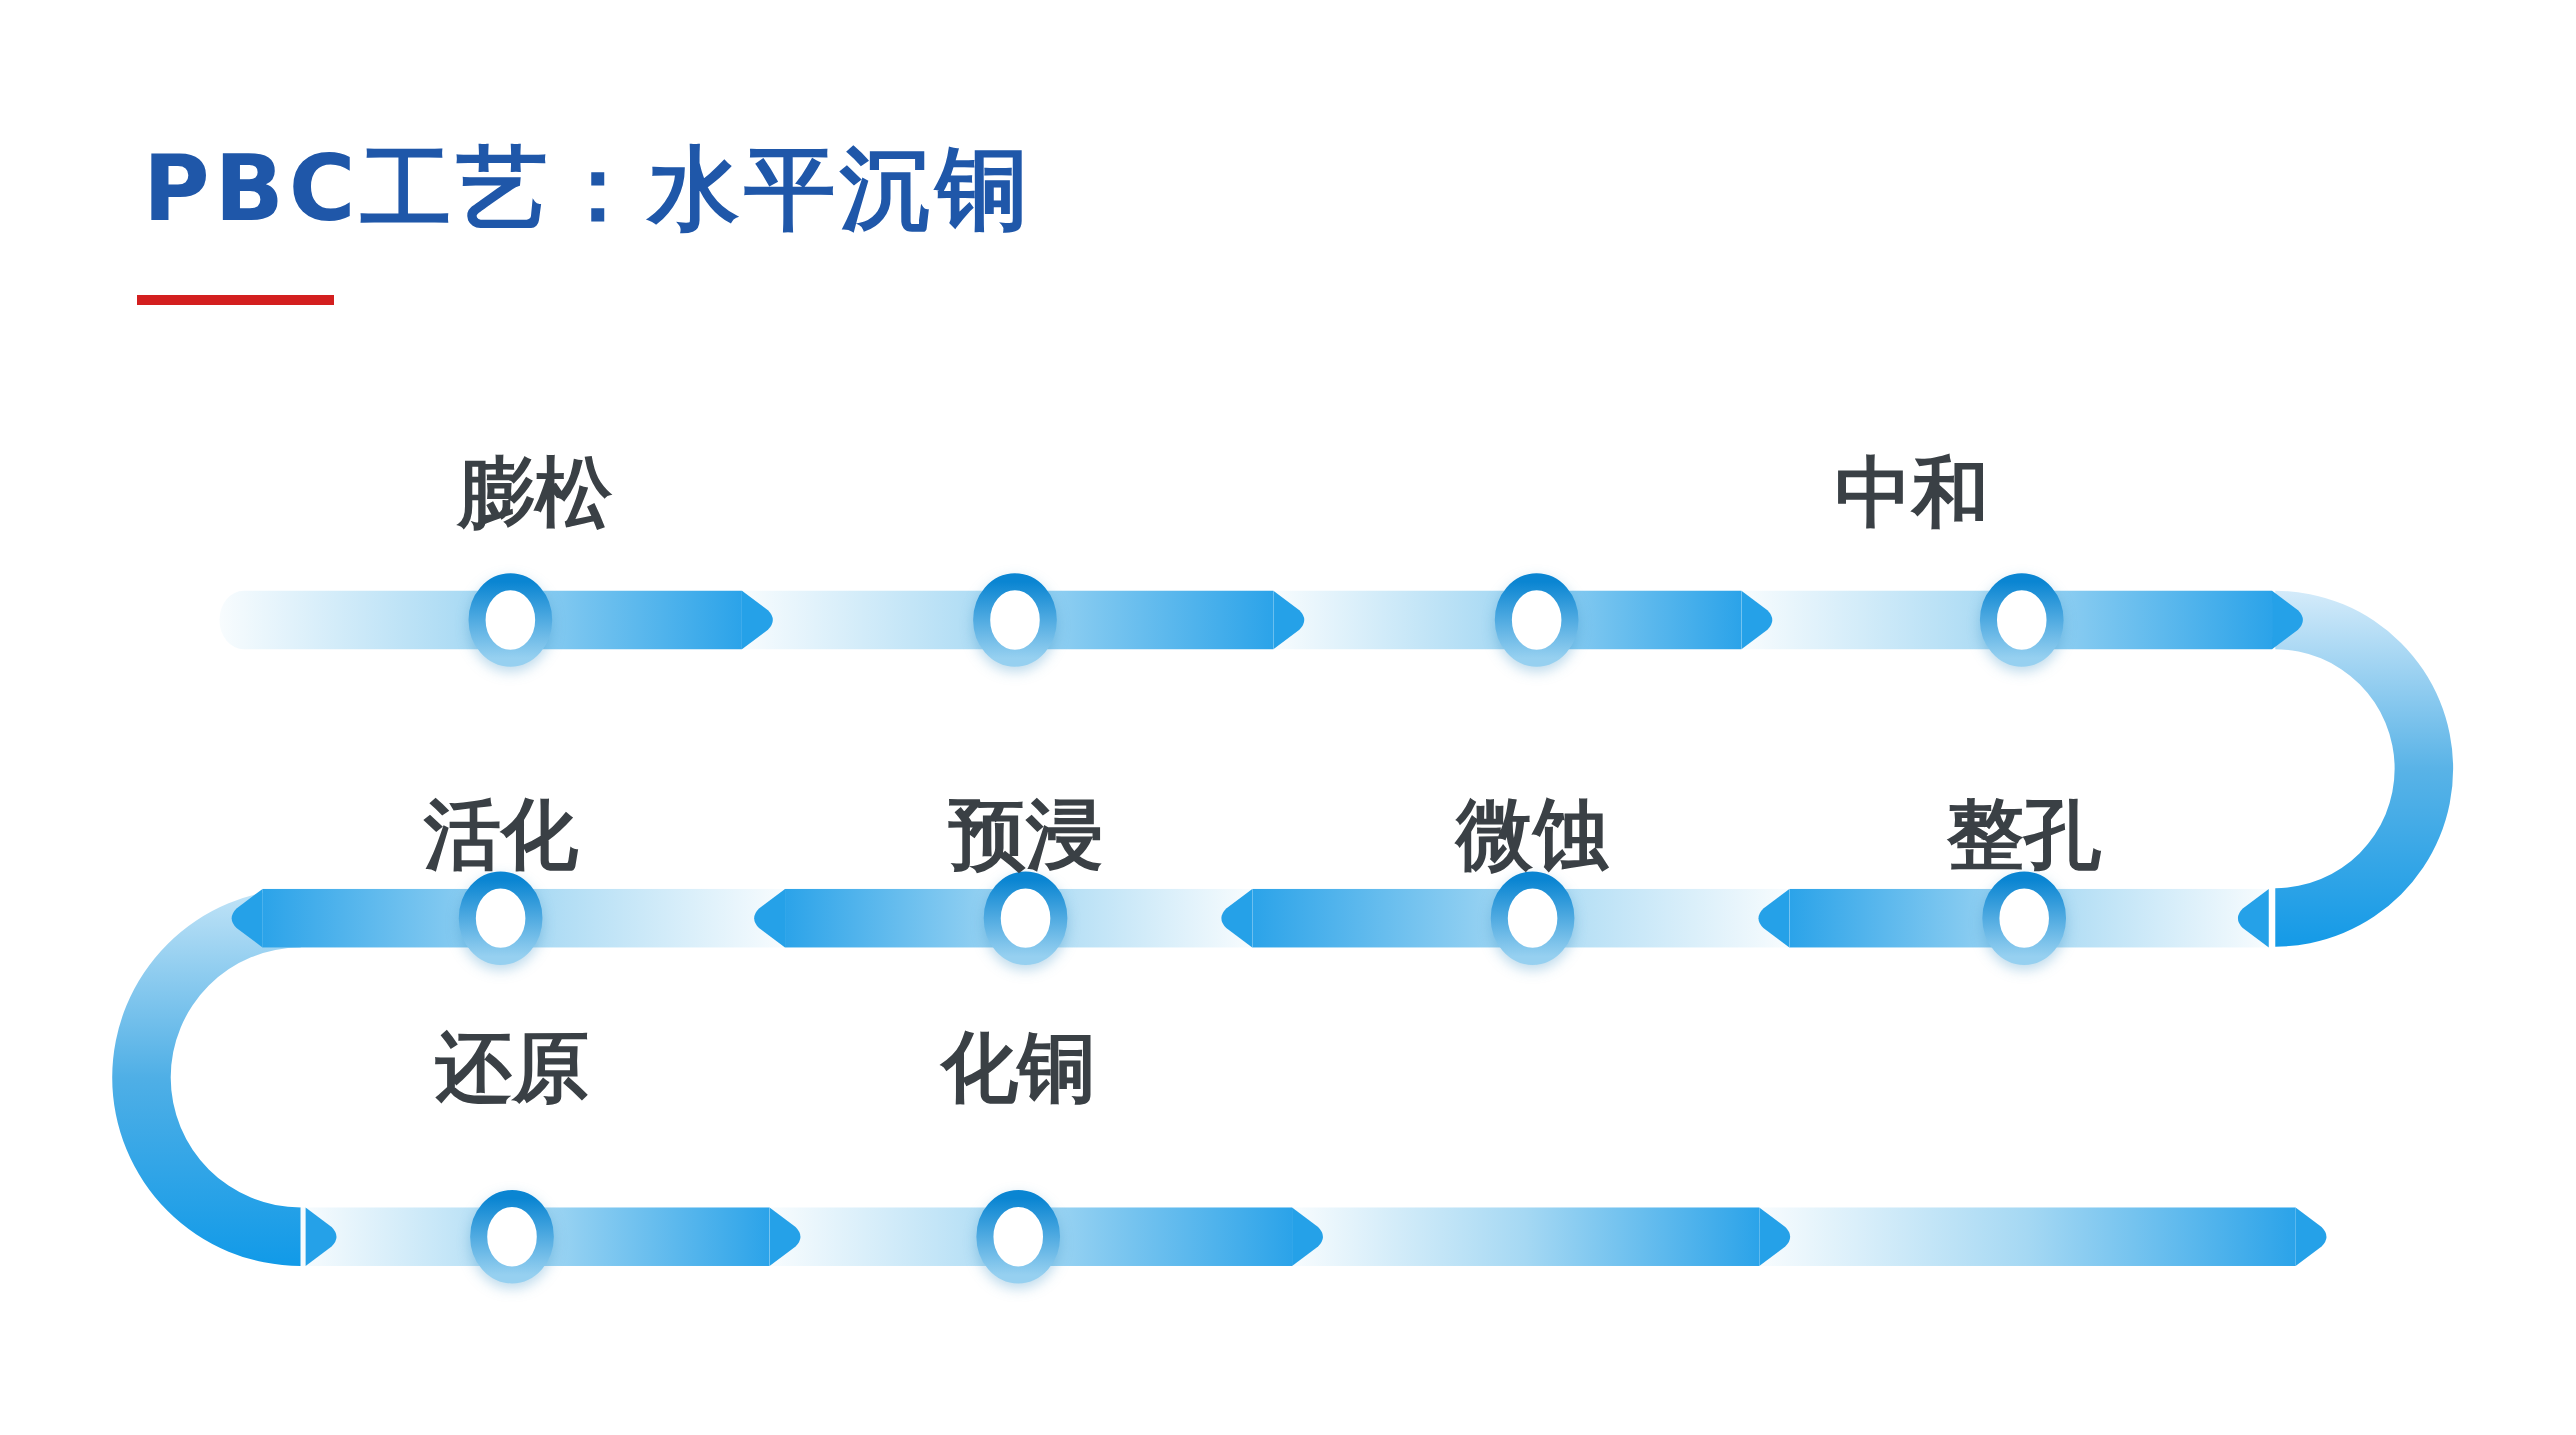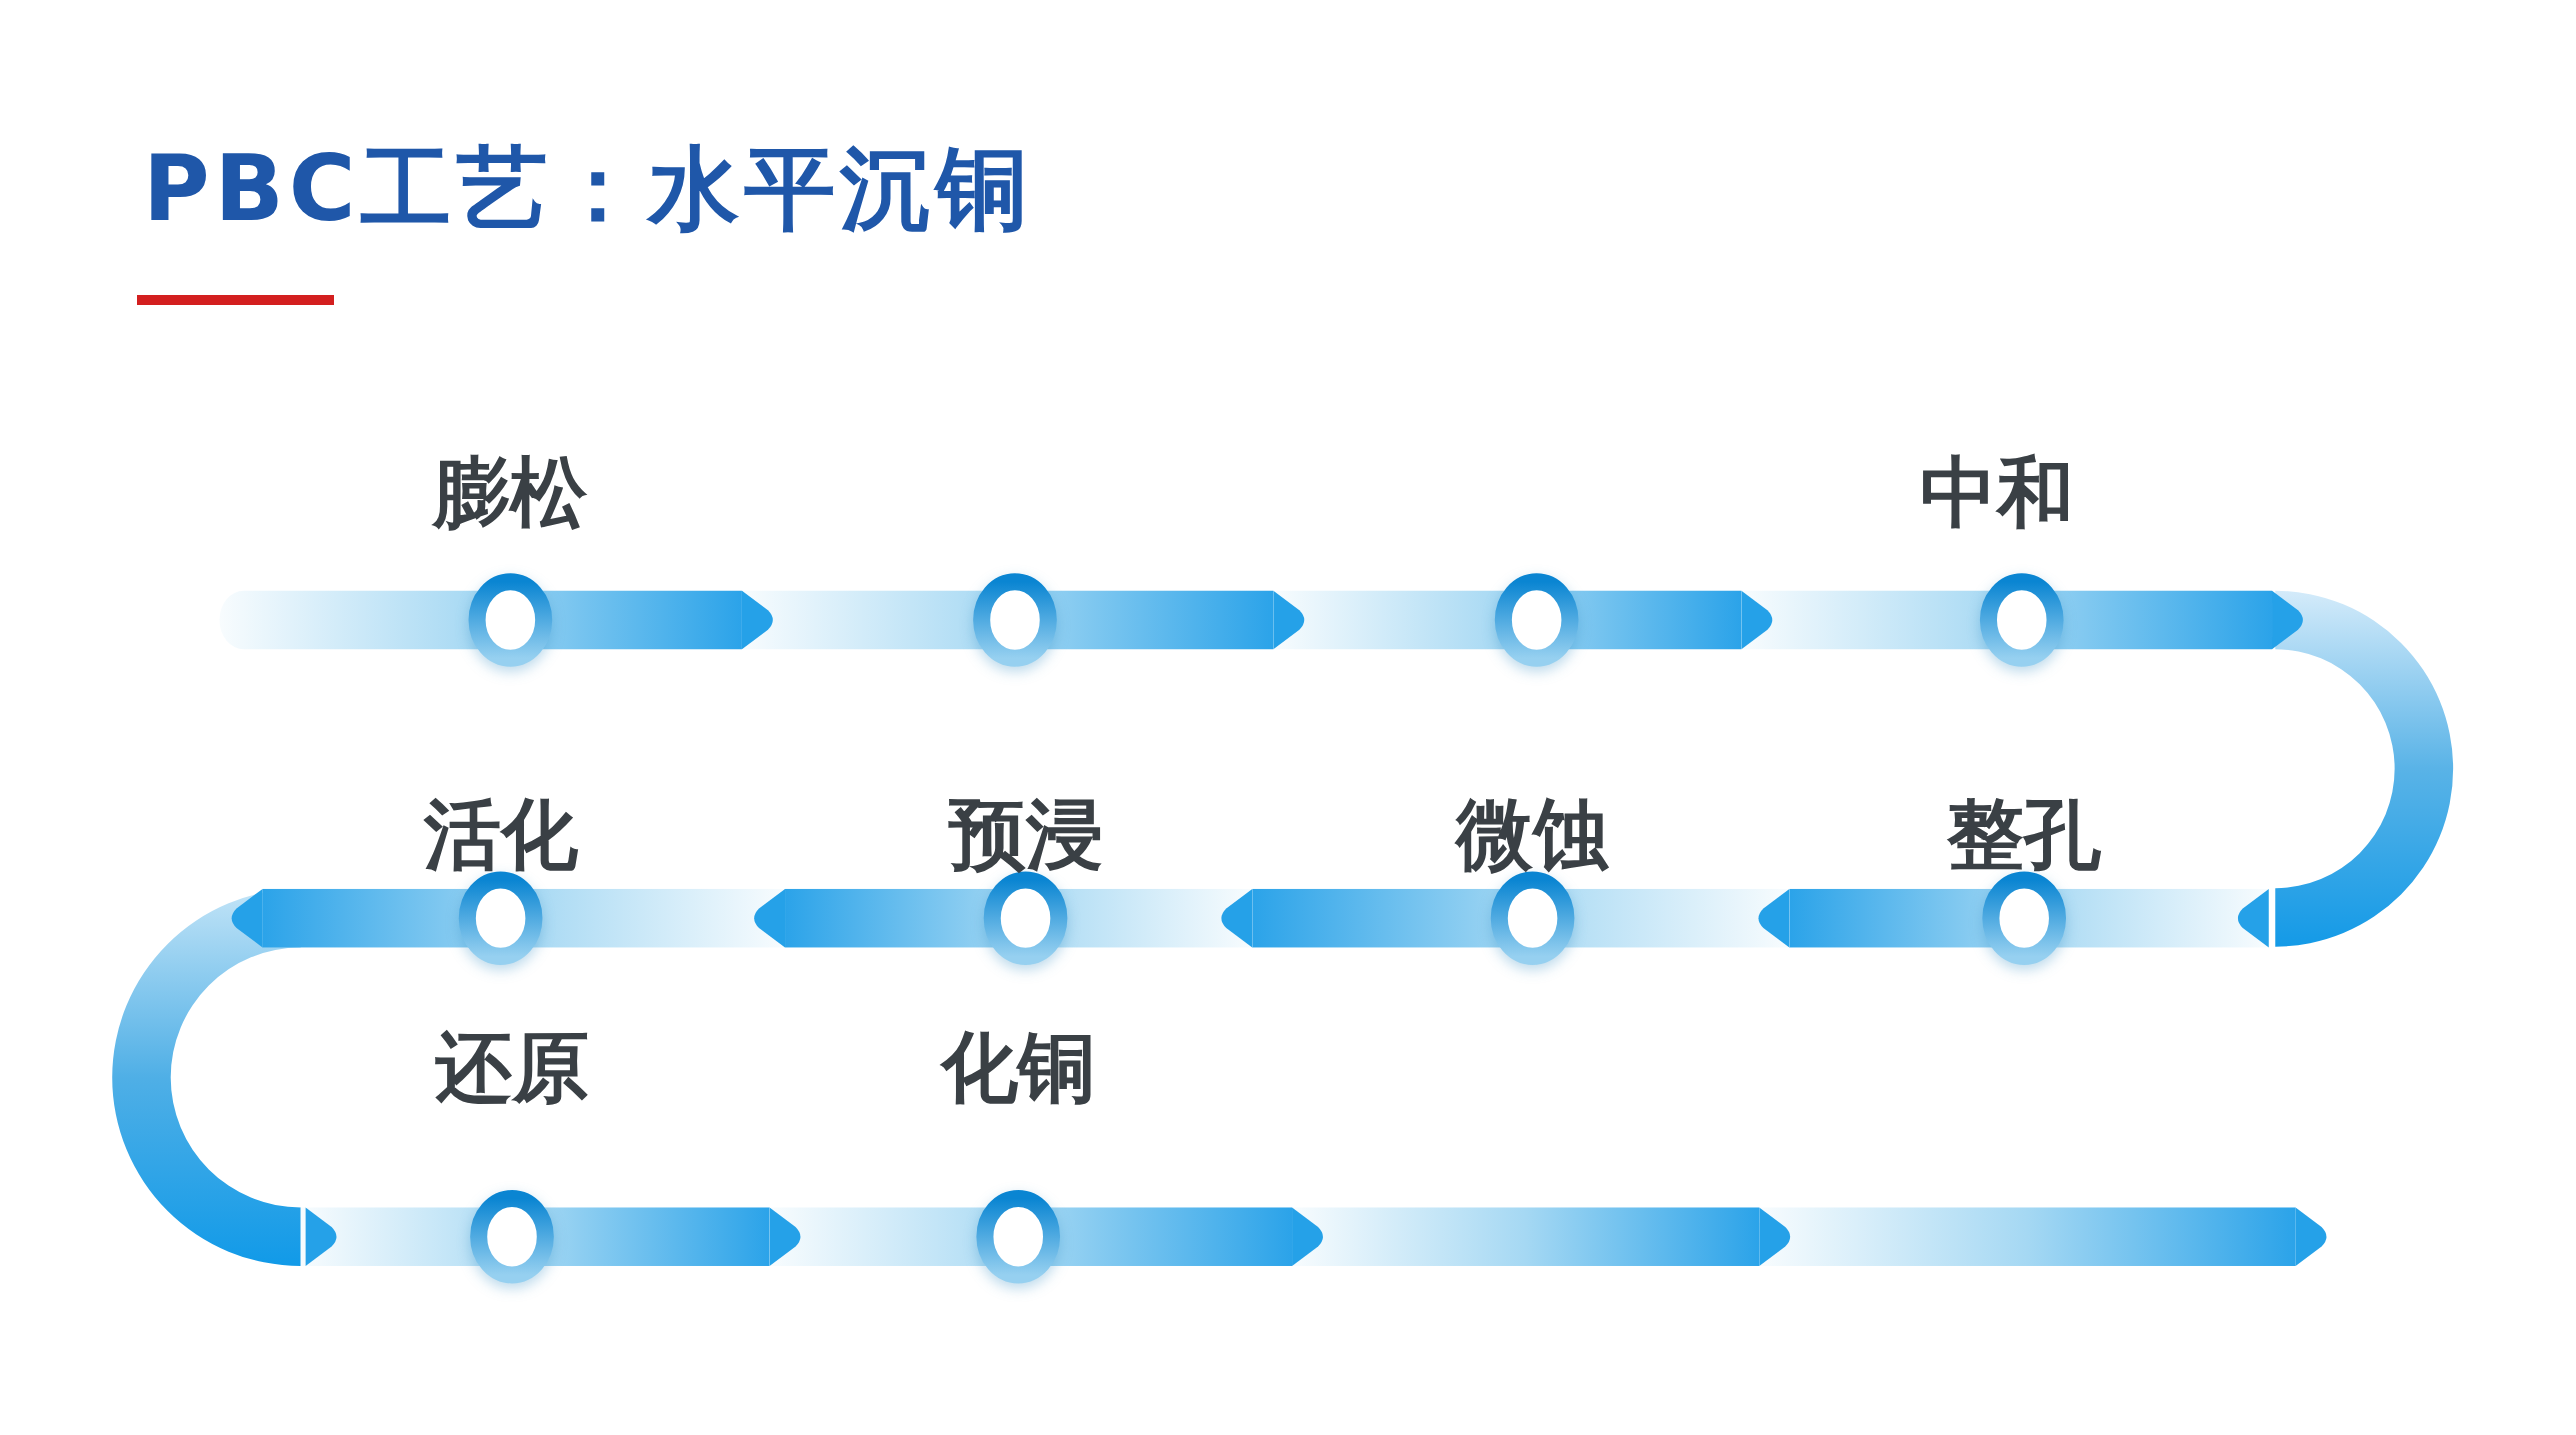--- a/index.html
+++ b/index.html
@@ -120,22 +120,22 @@
     <ellipse class="node-ring" cx="1891" cy="763" rx="41" ry="47" fill="#ffffff" stroke="url(#ringG)" stroke-width="21"></ellipse>
     <ellipse class="node-ring" cx="2488" cy="763" rx="41" ry="47" fill="#ffffff" stroke="url(#ringG)" stroke-width="21"></ellipse>
     <ellipse class="node-ring" cx="616" cy="1130" rx="41" ry="47" fill="#ffffff" stroke="url(#ringG)" stroke-width="21"></ellipse>
     <ellipse class="node-ring" cx="1262" cy="1130" rx="41" ry="47" fill="#ffffff" stroke="url(#ringG)" stroke-width="21"></ellipse>
     <ellipse class="node-ring" cx="1886" cy="1130" rx="41" ry="47" fill="#ffffff" stroke="url(#ringG)" stroke-width="21"></ellipse>
     <ellipse class="node-ring" cx="2491" cy="1130" rx="41" ry="47" fill="#ffffff" stroke="url(#ringG)" stroke-width="21"></ellipse>
     <ellipse class="node-ring" cx="630" cy="1522" rx="41" ry="47" fill="#ffffff" stroke="url(#ringG)" stroke-width="21"></ellipse>
     <ellipse class="node-ring" cx="1253" cy="1522" rx="41" ry="47" fill="#ffffff" stroke="url(#ringG)" stroke-width="21"></ellipse>
   </svg>
 
-  <div class="step-label row1" style="left:510px">膨松</div>
-  <div class="step-label row1" style="left:1997px">中和</div>
+  <div class="step-label row1" style="left:535px">膨松</div>
+  <div class="step-label row1" style="left:1912px">中和</div>
 
   <div class="step-label row2" style="left:501px">活化</div>
   <div class="step-label row2" style="left:1026px">预浸</div>
   <div class="step-label row2" style="left:1533px">微蚀</div>
   <div class="step-label row2" style="left:2024px">整孔</div>
 
   <div class="step-label row3" style="left:512px">还原</div>
   <div class="step-label row3" style="left:1018px">化铜</div>
 
 </div>

